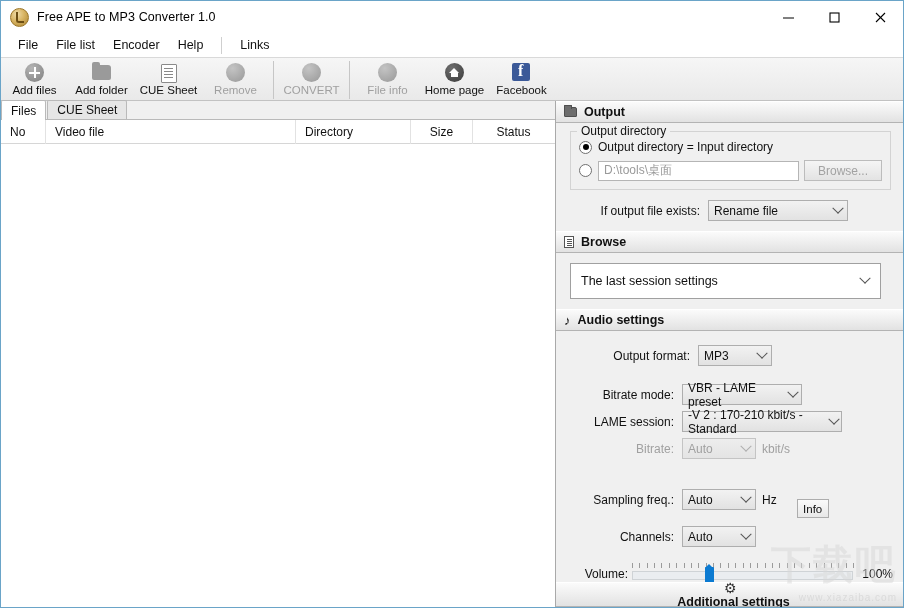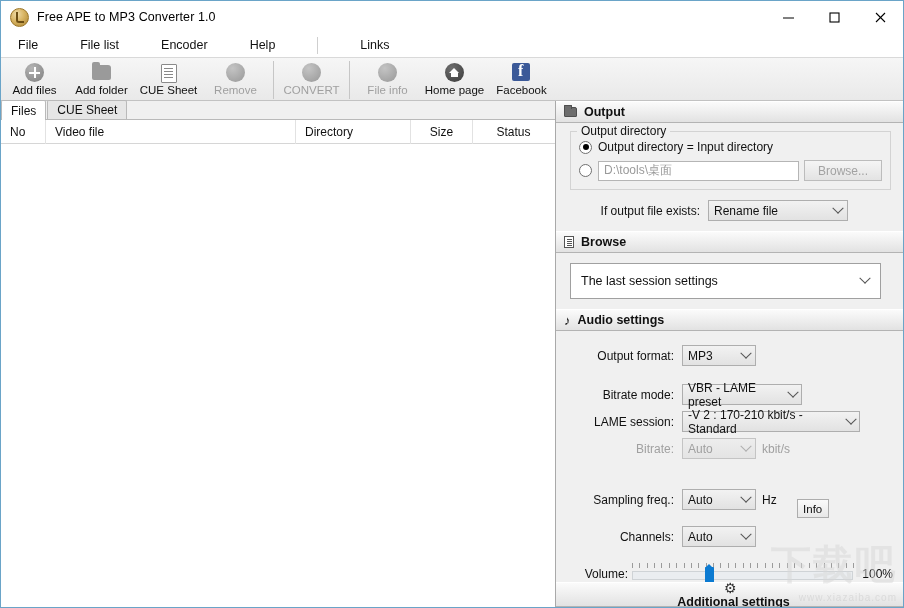--- a/index.html
+++ b/index.html
@@ -30,21 +30,21 @@
   }
   .title-text{font-size:12.5px;color:#000;letter-spacing:.1px;}
   .winbtns{position:absolute;right:0;top:0;height:32px;display:flex;}
   .winbtn{width:46px;height:32px;display:flex;align-items:center;justify-content:center;
     font-size:13px;color:#000;line-height:1;}
   .winbtn svg{display:block;}
 
   
   .menubar{
     height:25px;background:#ffffff;display:flex;align-items:center;
-    border-bottom:1px solid #d9d9d9;box-sizing:border-box;padding-left:8px;gap:24px;
+    border-bottom:1px solid #d9d9d9;box-sizing:border-box;padding-left:8px;
   }
   .menuitem{padding:3px 9px;font-size:12.5px;color:#111;}
   .menusep{width:1px;height:17px;background:#cfcfcf;margin:0 9px;}
 
   
   .toolbar{
     height:43px;background:linear-gradient(#f6f6f6,#e9e9e9);
     border-bottom:1px solid #c2c2c2;display:flex;align-items:flex-start;
     box-sizing:border-box;padding-top:3px;position:relative;
   }
@@ -331,21 +331,21 @@
           </span>
       </div>
 
       <div class="section-hdr" style="margin-top:10px;">
         <span class="sec-ic">
             <span class="snote">♪</span>
           </span>
         <span>Audio settings</span>
       </div>
 
-      <div class="row" style="margin:14px 0 0 0;">
+      <div class="row" style="margin:14px 0 0 0;padding-left:16px;">
         <span class="flabel" style="width:118px;">Output format:</span>
         <span class="combo" style="width:74px;margin-left:8px;">
           <span>MP3</span>
           <span class="arrow">
               <i class="chev"></i>
             </span>
         </span>
       </div>
 
       <div class="row" style="margin:18px 0 0 0;">
@@ -353,21 +353,21 @@
         <span class="combo" style="width:120px;margin-left:8px;">
           <span>VBR - LAME preset</span>
           <span class="arrow">
               <i class="chev"></i>
             </span>
         </span>
       </div>
 
       <div class="row" style="margin:6px 0 0 0;">
         <span class="flabel" style="width:118px;">LAME session:</span>
-        <span class="combo" style="width:178px;margin-left:8px;">
+        <span class="combo" style="width:160px;margin-left:8px;">
           <span>-V 2 : 170-210 kbit/s - Standard</span>
           <span class="arrow">
               <i class="chev"></i>
             </span>
         </span>
       </div>
 
       <div class="row" style="margin:6px 0 0 0;">
         <span class="flabel dis" style="width:118px;">Bitrate:</span>
         <span class="combo disabled" style="width:74px;margin-left:8px;">

